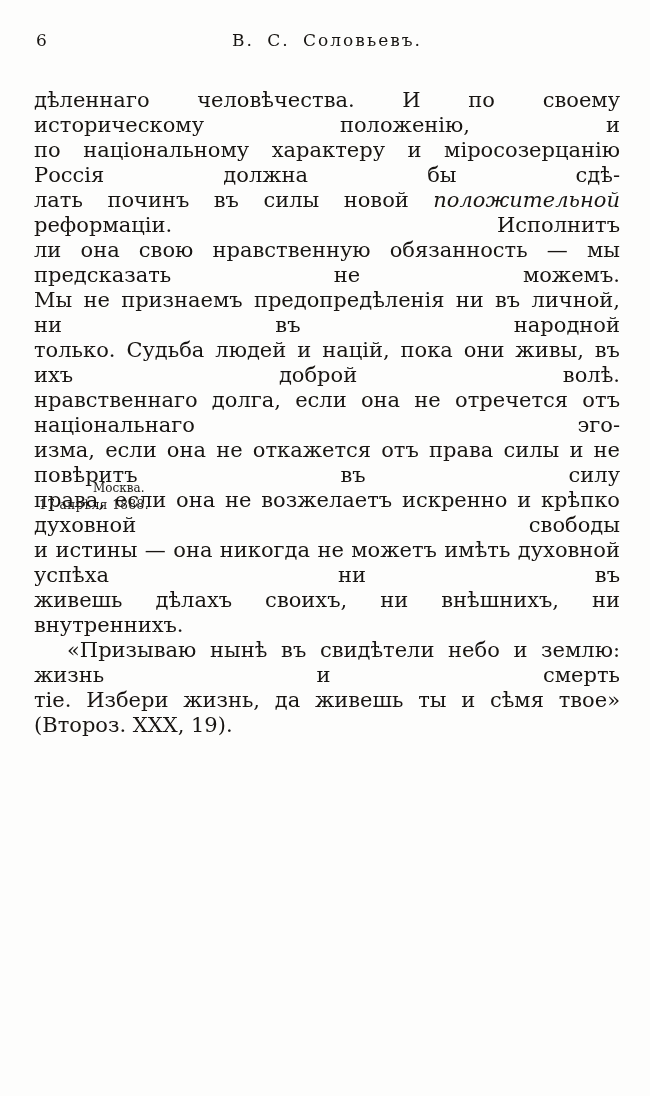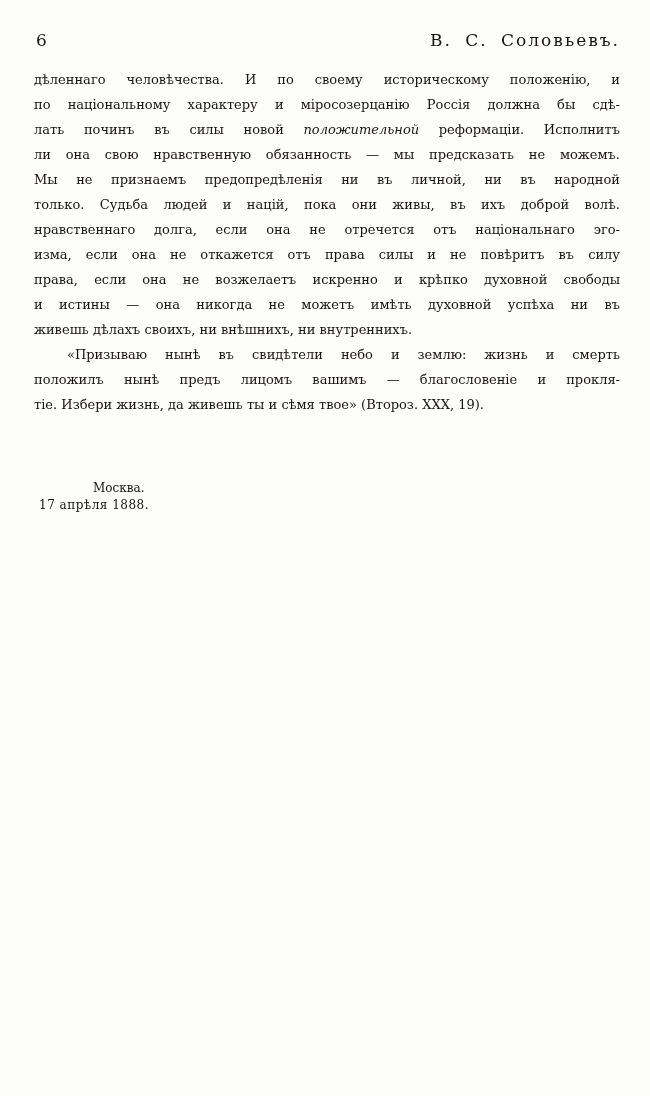--- a/index.html
+++ b/index.html
@@ -20,30 +20,30 @@
     width: 586px;
     height: 24px;
     font-size: 17px;
   }
   .page-number {
     position: absolute;
     left: 2px;
     top: 0;
   }
   .running-title {
-    text-align: right;
+    text-align: center;
     letter-spacing: 2px;
     word-spacing: 6px;
   }
   .body-text {
     position: absolute;
-    top: 67px;
+    top: 88px;
     left: 34px;
     width: 586px;
-    font-size: 13px;
+    font-size: 21px;
     line-height: 25px;
   }
   .line {
     text-align: justify;
     text-align-last: justify;
   }
   .line.end {
     text-align-last: left;
   }
   .line.indent {
@@ -76,21 +76,20 @@
     <div class="line"><span>лать починъ въ силы новой </span><span class="it">положительной</span><span> реформаціи. Исполнитъ</span></div>
     <div class="line"><span>ли она свою нравственную обязанность — мы предсказать не можемъ.</span></div>
     <div class="line"><span>Мы не признаемъ предопредѣленія ни въ личной, ни въ народной</span></div>
     <div class="line"><span>только. Судьба людей и націй, пока они живы, въ ихъ доброй волѣ.</span></div>
     <div class="line"><span>нравственнаго долга, если она не отречется отъ національнаго эго-</span></div>
     <div class="line"><span>изма, если она не откажется отъ права силы и не повѣритъ въ силу</span></div>
     <div class="line"><span>права, если она не возжелаетъ искренно и крѣпко духовной свободы</span></div>
     <div class="line"><span>и истины — она никогда не можетъ имѣть духовной успѣха ни въ</span></div>
     <div class="line end"><span>живешь дѣлахъ своихъ, ни внѣшнихъ, ни внутреннихъ.</span></div>
     <div class="line indent"><span>«Призываю нынѣ въ свидѣтели небо и землю: жизнь и смерть</span></div>
-    <div class="line"><span>положилъ нынѣ предъ лицомъ вашимъ — благословеніе и прокля-</span></div>
     <div class="line end"><span>тіе. Избери жизнь, да живешь ты и сѣмя твое» (Второз. XXX, 19).</span></div>
   </div>
 
   <div class="signature">
     <div class="sig-city">Москва.</div>
     <div class="sig-date">17 апрѣля 1888.</div>
   </div>
 
 </div>
 

